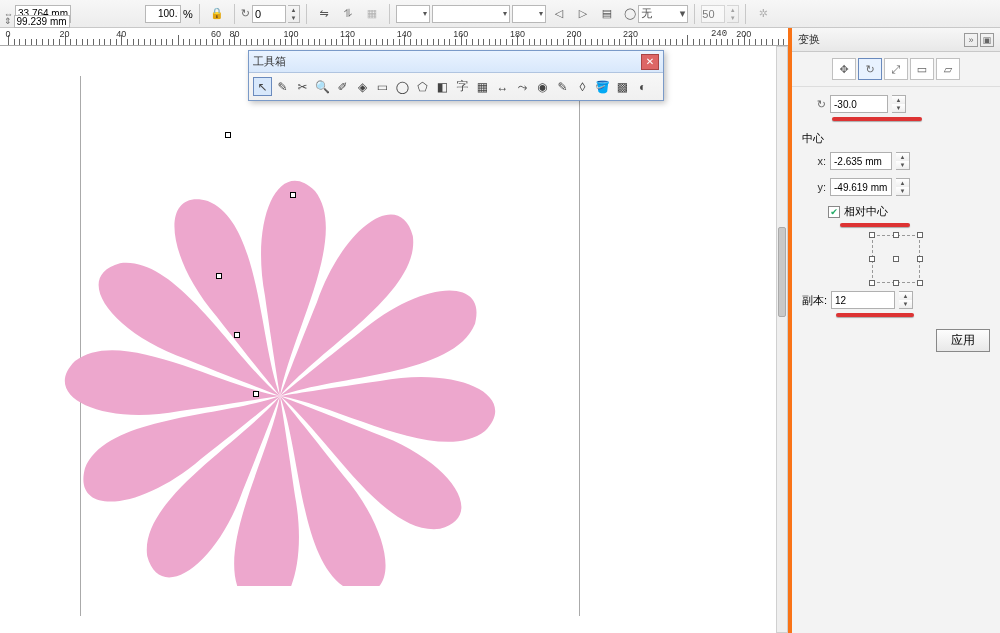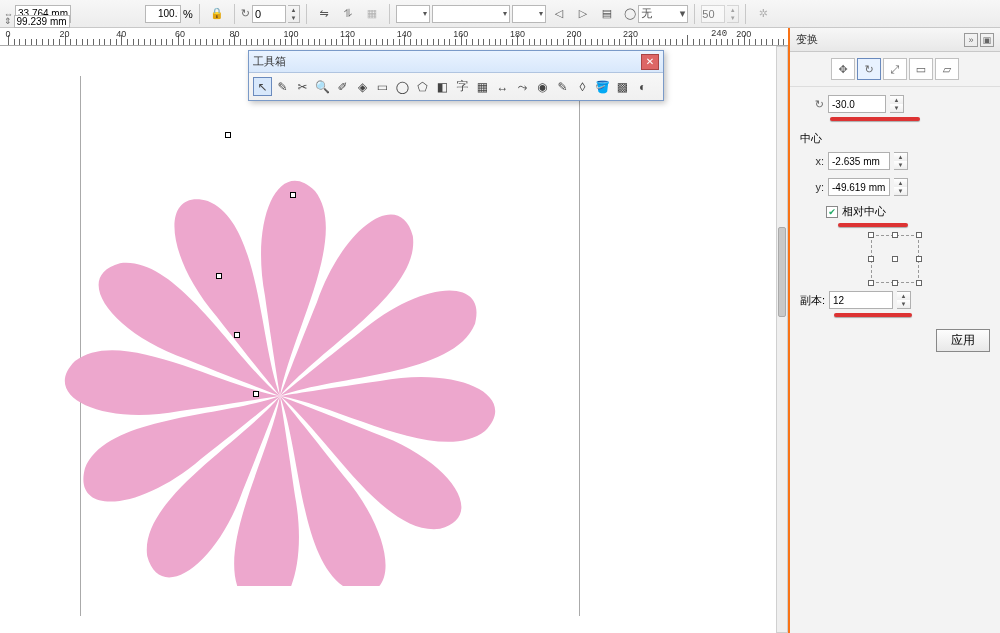--- a/index.html
+++ b/index.html
@@ -34,21 +34,21 @@
 
 
 .toolbox { position:absolute; left:248px; top:50px; width:416px; background:linear-gradient(#fdfdfd,#f0f0f0); border:1px solid #7a9ac8; box-shadow:2px 2px 6px rgba(0,0,0,0.25); z-index:20;}
 .toolbox-title { height:22px; background:linear-gradient(#eaf3ff,#d8e8fb); border-bottom:1px solid #b0c4e0; display:flex; align-items:center; padding:0 4px; font-size:11px; color:#333;}
 .toolbox-title .close { margin-left:auto; width:18px; height:16px; background:#d66; border:1px solid #a44; color:#fff; font-size:10px; text-align:center; line-height:14px;}
 .toolbox-body { padding:4px; display:flex; flex-wrap:wrap; gap:1px; }
 .tool { width:19px; height:19px; border:1px solid transparent; display:flex; align-items:center; justify-content:center; font-size:12px; color:#444;}
 .tool.active { border:1px solid #6a8abd; background:#d8e8fb; }
 
 
-.docker { position:absolute; right:0; top:28px; width:212px; height:605px; background:#f3f3f3; border-left:2px solid #f97316; z-index:10;}
+.docker { position:absolute; right:0; top:28px; width:212px; height:605px; background:#f3f3f3; border-left:4px solid #f97316; z-index:10;}
 .docker-header { height:24px; background:linear-gradient(#f7f7f7,#e8e8e8); border-bottom:1px solid #c8c8c8; display:flex; align-items:center; padding:0 6px; font-size:12px; color:#333;}
 .docker-header .hbtn { margin-left:auto; display:flex; gap:2px;}
 .docker-header .hbtn span { width:14px; height:14px; border:1px solid #999; font-size:9px; text-align:center; line-height:12px; color:#666;}
 .docker-tabs { display:flex; justify-content:center; gap:2px; padding:6px 0; border-bottom:1px solid #ddd;}
 .dtab { width:24px; height:22px; border:1px solid #c0c0c0; background:#fff; display:flex; align-items:center; justify-content:center; color:#666; font-size:11px;}
 .dtab.active { border-color:#6a8abd; background:#e8f2ff; }
 .panel-body { padding:8px 10px; }
 .panel-row { display:flex; align-items:center; margin-bottom:8px; gap:4px;}
 .panel-row label { font-size:11px; color:#333; width:24px; text-align:right;}
 .panel-input { height:18px; border:1px solid #b0b0b0; background:#fff; padding:0 3px; font-size:10px;}
@@ -145,21 +145,21 @@
     <div class="tick" style="left: 126.86px;"></div>
     <div class="tick" style="left: 132.52px;"></div>
     <div class="tick" style="left: 138.18px;"></div>
     <div class="tick" style="left: 143.84px;"></div>
     <div class="tick" style="left: 149.5px;"></div>
     <div class="tick" style="left: 155.16px;"></div>
     <div class="tick" style="left: 160.82px;"></div>
     <div class="tick" style="left: 166.48px;"></div>
     <div class="tick" style="left: 172.14px;"></div>
     <div class="tick major" style="left: 177.8px;"></div>
-    <div class="label" style="left: 160px; padding-left: 40px;">60</div>
+    <div class="label" style="left: 196px; padding-left: 40px;">60</div>
     <div class="tick" style="left: 183.46px;"></div>
     <div class="tick" style="left: 189.12px;"></div>
     <div class="tick" style="left: 194.78px;"></div>
     <div class="tick" style="left: 200.44px;"></div>
     <div class="tick" style="left: 206.1px;"></div>
     <div class="tick" style="left: 211.76px;"></div>
     <div class="tick" style="left: 217.42px;"></div>
     <div class="tick" style="left: 223.08px;"></div>
     <div class="tick" style="left: 228.74px;"></div>
     <div class="tick major" style="left: 234.4px;"></div>

